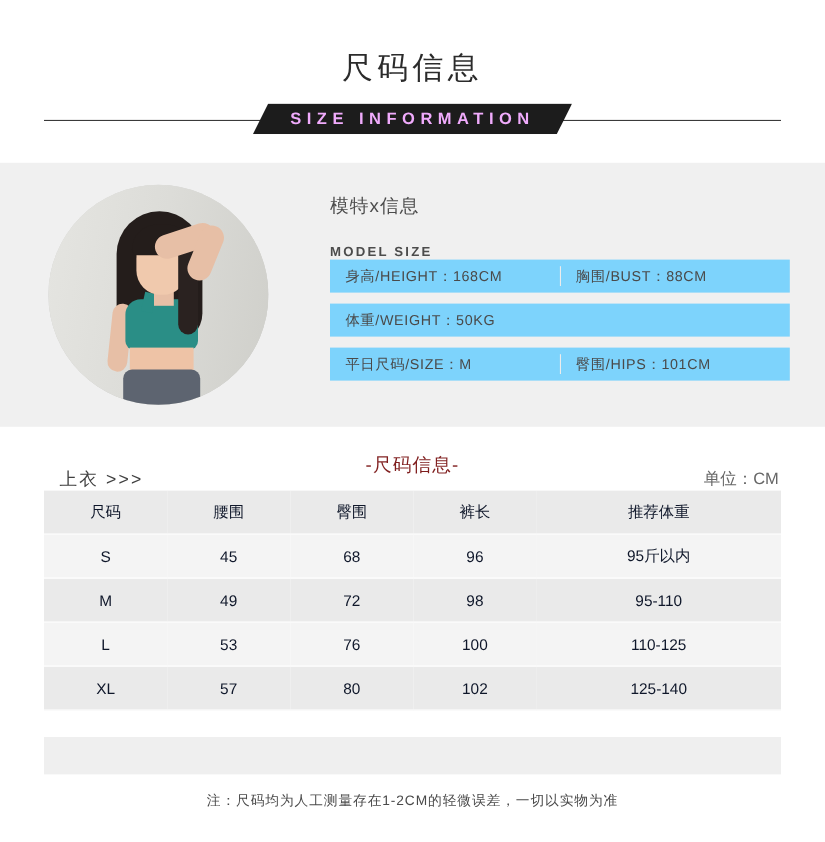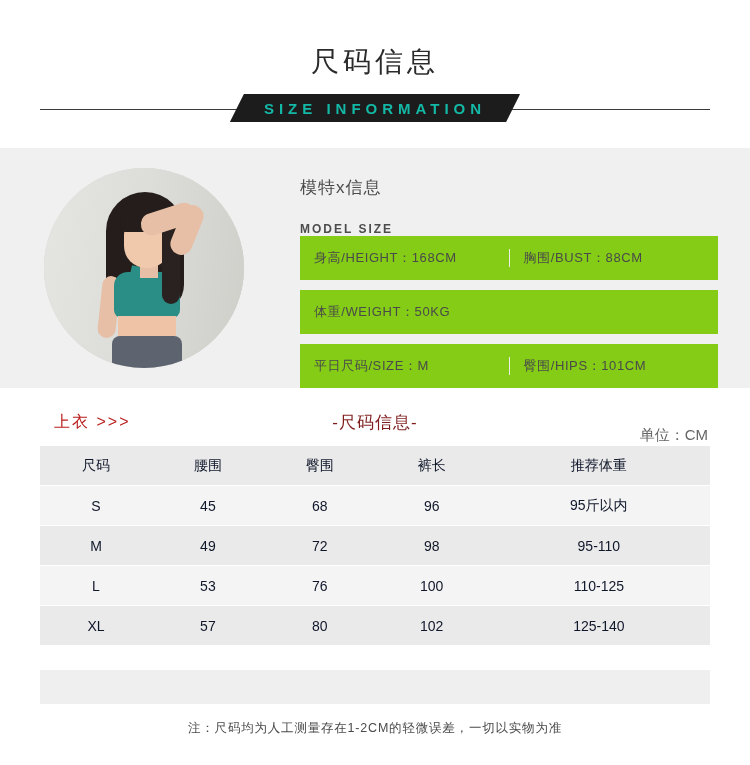--- a/index.html
+++ b/index.html
@@ -41,21 +41,21 @@
     height: 1px;
     background: #3a3a3a;
   }
   .header-banner {
     position: absolute;
     left: 50%;
     top: 0;
     transform: translateX(-50%);
     height: 28px;
     background: #1c1c1c;
-    color: #14b8a6;
+    color: #f0abfc;
     display: flex;
     align-items: center;
     justify-content: center;
     padding: 0 34px;
     
     clip-path: polygon(14px 0, 100% 0, calc(100% - 14px) 100%, 0 100%);
   }
   .header-banner span {
     font-size: 15px;
     letter-spacing: 5px;
@@ -195,22 +195,22 @@
   }
 
   .spec-rows {
     position: absolute;
     left: 300px;
     top: 88px;
     right: 32px;
   }
   .spec-row {
     display: flex;
-    background: #84cc16;
-    height: 44px;
+    background: #7dd3fc;
+    height: 30px;
     margin-bottom: 10px;
     align-items: center;
   }
   .spec-cell {
     flex: 1;
     font-size: 13px;
     color: #4a4a4a;
     padding-left: 14px;
     letter-spacing: 0.6px;
     white-space: nowrap;
@@ -225,23 +225,23 @@
     position: relative;
     padding: 0 40px;
   }
   .tbl-head-row {
     position: relative;
     height: 34px;
   }
   .tbl-left-label {
     position: absolute;
     left: 14px;
-    top: 2px;
+    top: 16px;
     font-size: 16px;
-    color: #b91c1c;
+    color: #404040;
     letter-spacing: 2px;
   }
   .tbl-center-label {
     text-align: center;
     font-size: 17px;
     color: #7f1d1d;
     letter-spacing: 1px;
     line-height: 26px;
   }
   .tbl-unit {

